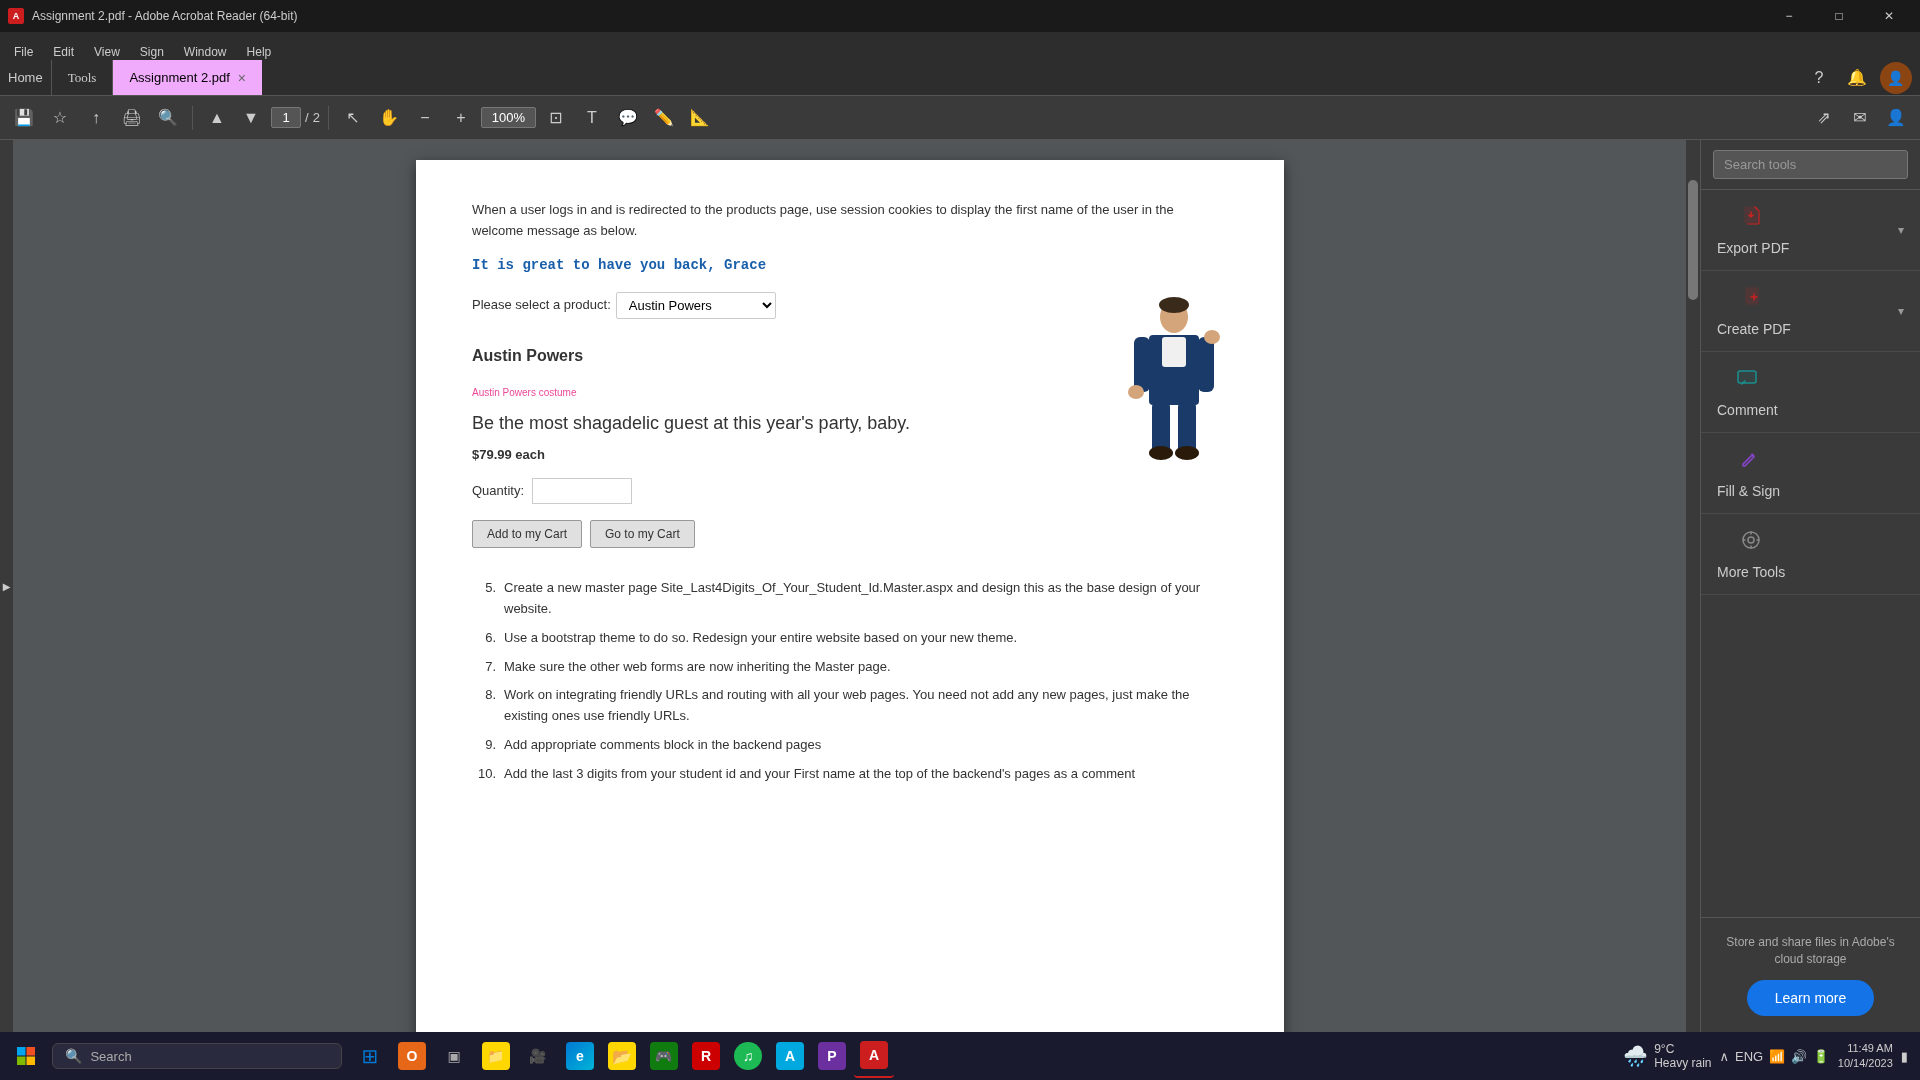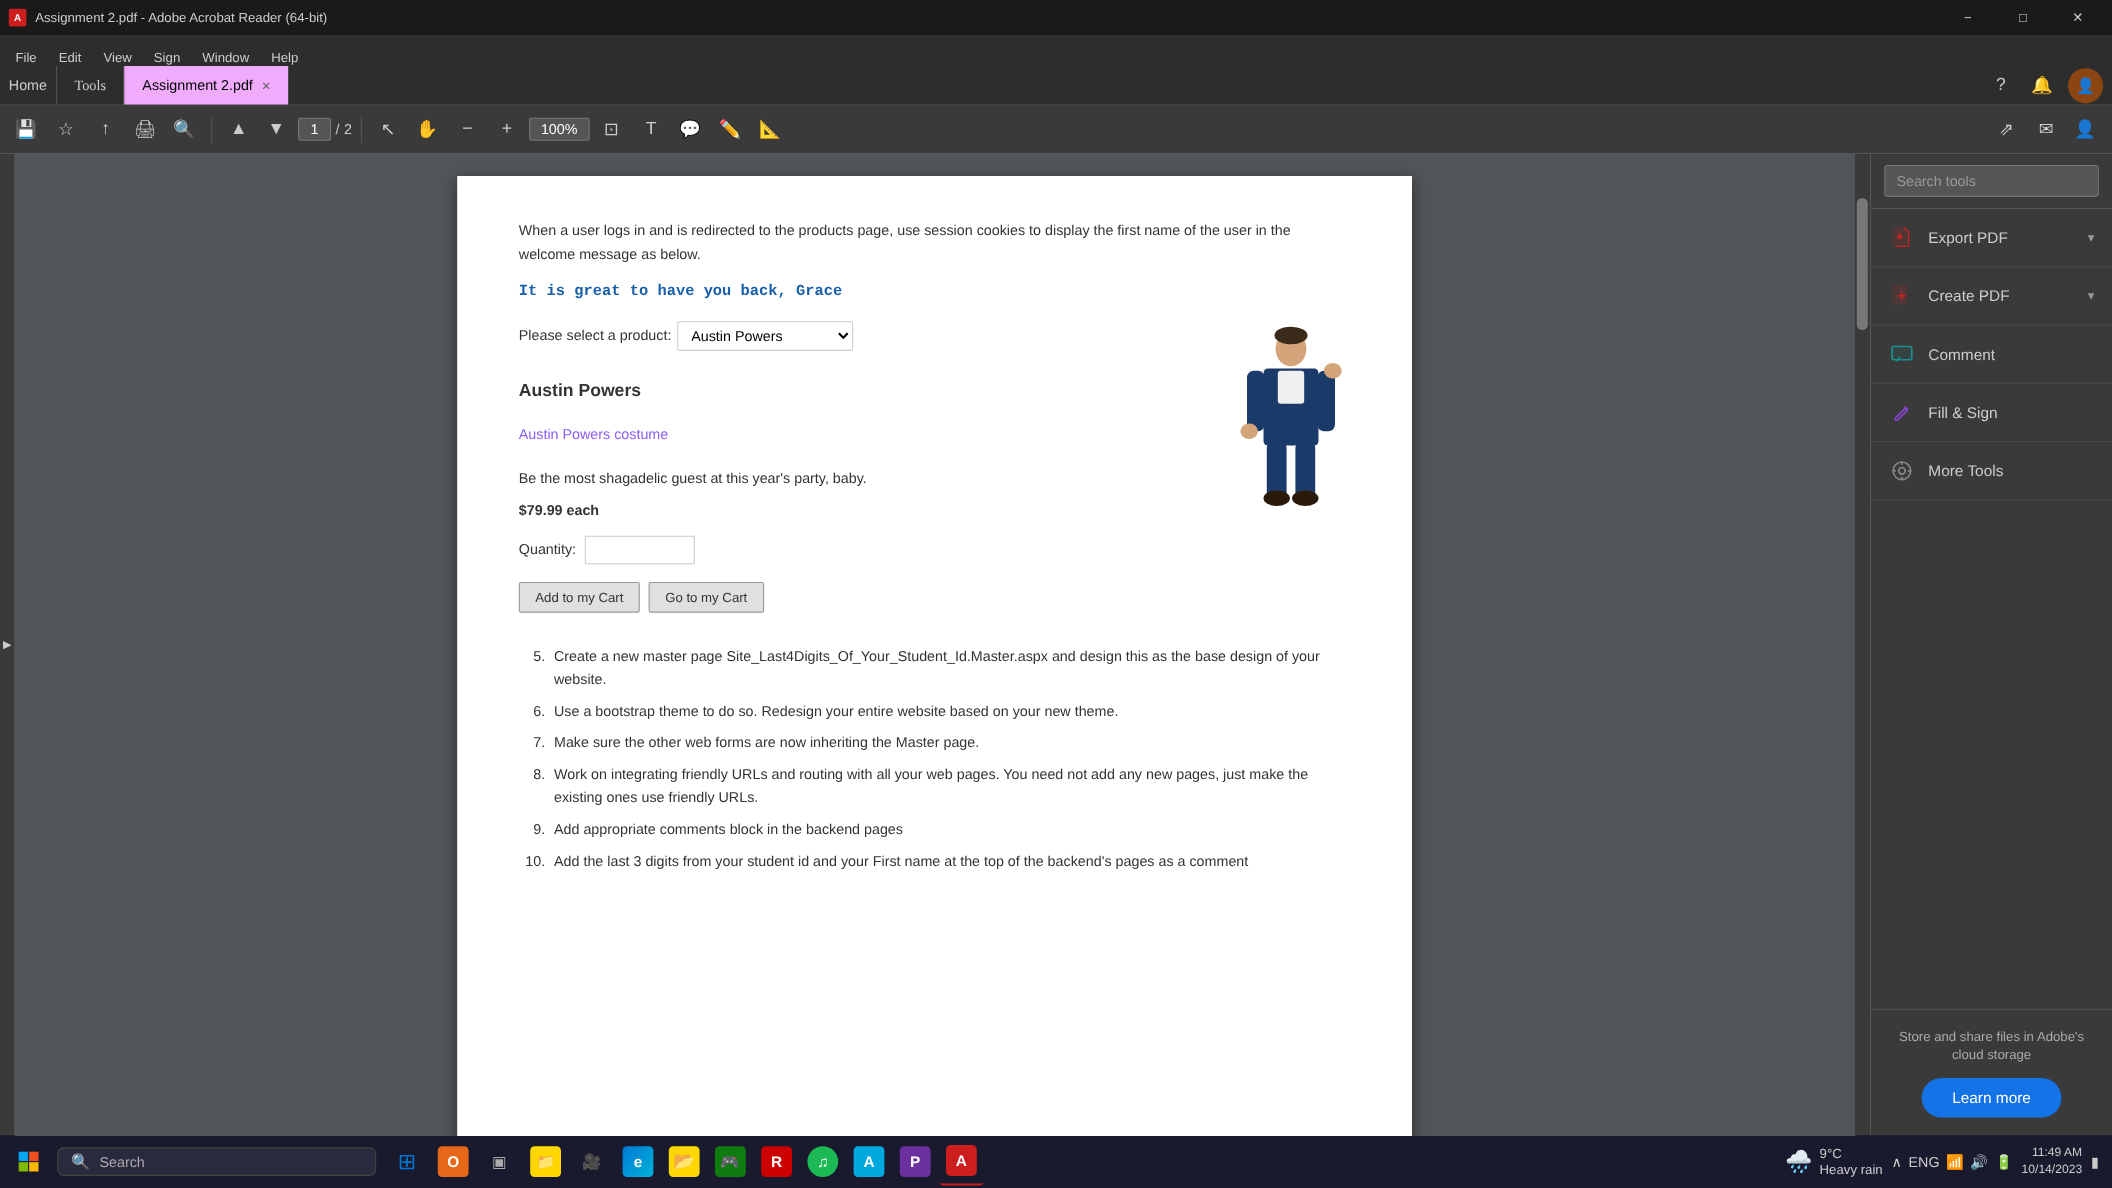--- a/index.html
+++ b/index.html
@@ -182,21 +182,21 @@
 
     .panel-tool {
       display: flex;
       align-items: center;
       justify-content: space-between;
       padding: 14px 16px;
       cursor: pointer;
       border-bottom: 1px solid #4a4a4a;
       color: #ccc;
     }
-    .panel-tool-left { display: flex; align-items: center; gap: 12px; }
+    .panel-tool-left { display: flex; align-items: center; gap: 12px; flex-direction: column; }
     .panel-tool-icon { width: 24px; height: 24px; display: flex; align-items: center; justify-content: center; font-size: 16px; }
     .panel-tool-label { font-size: 14px; }
     .panel-tool-expand { color: #999; font-size: 12px; }
 
     
     .icon-export { color: #cc2222; }
     
     .icon-create { color: #cc2222; }
     
     .icon-comment { color: #1a9090; }
@@ -229,22 +229,22 @@
     
     .pdf-content { font-size: 13px; color: #333; line-height: 1.6; }
     .pdf-intro-text { margin-bottom: 12px; color: #333; font-size: 13px; }
     .pdf-welcome { color: #1a5faa; font-size: 14px; font-weight: bold; margin-bottom: 16px; font-family: 'Courier New', monospace; }
     .product-select-row { display: flex; align-items: center; gap: 5px; margin-bottom: 24px; }
     .product-select-label { font-size: 13px; color: #333; }
     .product-select { border: 1px solid #ccc; padding: 4px 8px; font-size: 13px; background: #fff; width: 160px; border-radius: 2px; }
     .product-image-area { position: absolute; right: 60px; top: 140px; }
     .product-image { width: 100px; height: 160px; background: transparent; display: flex; align-items: center; justify-content: center; }
     .product-title { font-size: 16px; font-weight: bold; color: #333; margin-bottom: 16px; }
-    .product-description-name { font-size: 13px; color: #8b5cf6; margin-bottom: 20px; }
-    .product-tagline { font-size: 13px; color: #333; margin-bottom: 8px; }
+    .product-description-name { font-size: 10px; color: #ec4899; margin-bottom: 8px; }
+    .product-tagline { font-size: 18px; color: #333; margin-bottom: 8px; }
     .product-price { font-size: 13px; font-weight: bold; color: #333; margin-bottom: 12px; }
     .quantity-row { display: flex; align-items: center; gap: 8px; margin-bottom: 16px; }
     .quantity-label { font-size: 13px; color: #333; }
     .quantity-input { width: 100px; height: 26px; border: 1px solid #ccc; background: #fff; padding: 2px 4px; }
     .cart-buttons { display: flex; gap: 8px; margin-bottom: 30px; }
     .cart-btn { padding: 6px 14px; border: 1px solid #999; background: #e0e0e0; font-size: 12px; cursor: pointer; border-radius: 2px; color: #333; }
     .numbered-list { margin-top: 16px; }
     .list-item { display: flex; gap: 8px; margin-bottom: 8px; font-size: 13px; color: #333; }
     .list-num { min-width: 24px; text-align: right; }
     .list-text { flex: 1; }

